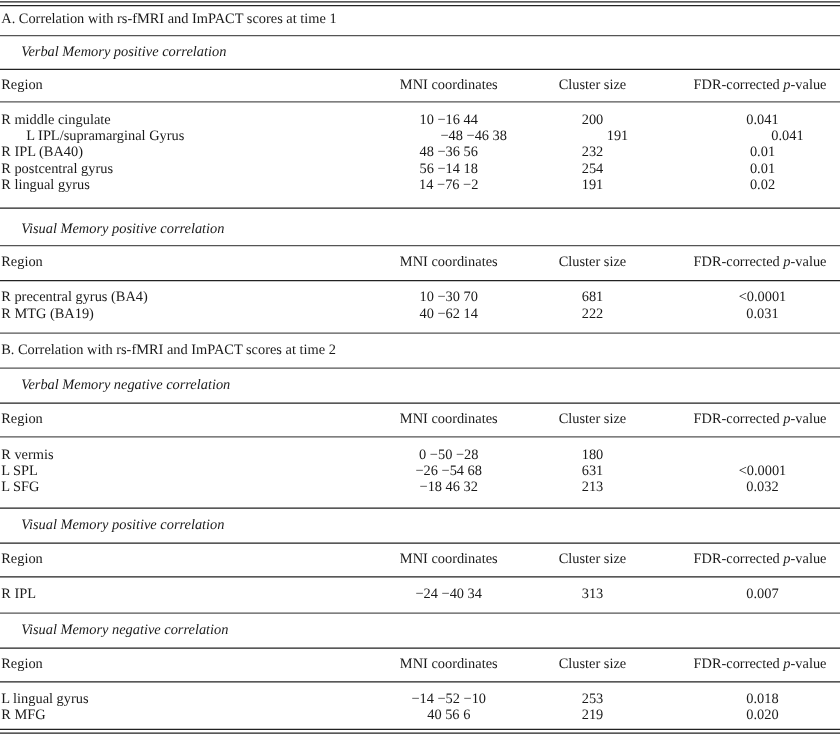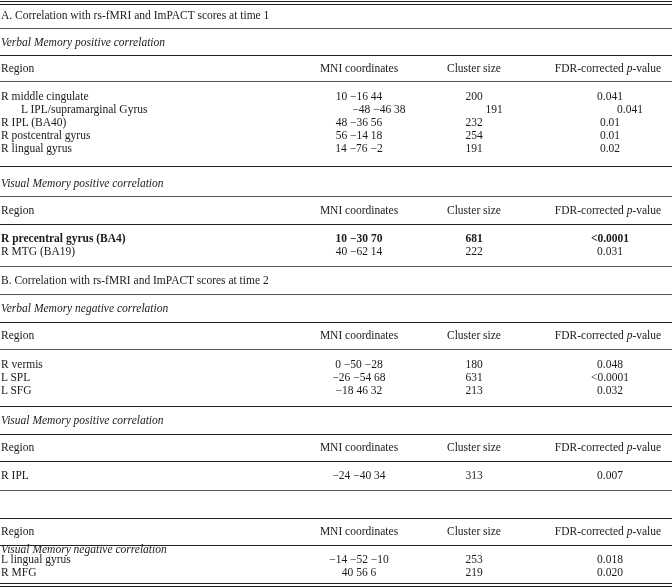--- a/index.html
+++ b/index.html
@@ -48,20 +48,21 @@
     line-height: 14px;
     white-space: nowrap;
   }
   .subheading {
     position: absolute;
     left: 1px;
     height: 14px;
     line-height: 14px;
     font-style: italic;
     white-space: nowrap;
+    padding-left: 16px;
   }
   .ital { font-style: italic; }
 </style>
 </head>
 <body>
 
 <div class="rule" style="top:1px;"></div>
 <div class="rule" style="top:4px;"></div>
 
 <div class="section-title" style="top:8px;">A. Correlation with rs-fMRI and ImPACT scores at time 1</div>
@@ -112,21 +113,21 @@
 <div class="subheading" style="top:176px;">Visual Memory positive correlation</div>
 <div class="rule grey" style="top:196px;"></div>
 <div class="line" style="top:203px;">
   <span class="c c-region">Region</span>
   <span class="c c-mni">MNI coordinates</span>
   <span class="c c-size">Cluster size</span>
   <span class="c c-p hdr"><span>FDR-corrected </span><span class="ital">p</span><span>-value</span></span>
 </div>
 <div class="rule" style="top:224px;"></div>
 
-<div class="line" style="top:231px;font-weight:bold;">
+<div class="line" style="top:231px;">
   <span class="c c-region">R precentral gyrus (BA4)</span>
   <span class="c c-mni">10 −30 70</span>
   <span class="c c-size">681</span>
   <span class="c c-p">&lt;0.0001</span>
 </div>
 <div class="line" style="top:244px;">
   <span class="c c-region">R MTG (BA19)</span>
   <span class="c c-mni">40 −62 14</span>
   <span class="c c-size">222</span>
   <span class="c c-p">0.031</span>
@@ -143,21 +144,20 @@
   <span class="c c-mni">MNI coordinates</span>
   <span class="c c-size">Cluster size</span>
   <span class="c c-p hdr"><span>FDR-corrected </span><span class="ital">p</span><span>-value</span></span>
 </div>
 <div class="rule grey" style="top:349px;"></div>
 
 <div class="line" style="top:357px;">
   <span class="c c-region">R vermis</span>
   <span class="c c-mni">0 −50 −28</span>
   <span class="c c-size">180</span>
-  <span class="c c-p">0.048</span>
 </div>
 <div class="line" style="top:370px;">
   <span class="c c-region">L SPL</span>
   <span class="c c-mni">−26 −54 68</span>
   <span class="c c-size">631</span>
   <span class="c c-p">&lt;0.0001</span>
 </div>
 <div class="line" style="top:383px;">
   <span class="c c-region">L SFG</span>
   <span class="c c-mni">−18 46 32</span>
@@ -177,21 +177,21 @@
 <div class="rule" style="top:461px;"></div>
 
 <div class="line" style="top:468px;">
   <span class="c c-region">R IPL</span>
   <span class="c c-mni">−24 −40 34</span>
   <span class="c c-size">313</span>
   <span class="c c-p">0.007</span>
 </div>
 <div class="rule grey" style="top:490px;"></div>
 
-<div class="subheading" style="top:497px;margin-top:45px;">Visual Memory negative correlation</div>
+<div class="subheading" style="top:497px;">Visual Memory negative correlation</div>
 <div class="rule" style="top:518px;"></div>
 <div class="line" style="top:524px;">
   <span class="c c-region">Region</span>
   <span class="c c-mni">MNI coordinates</span>
   <span class="c c-size">Cluster size</span>
   <span class="c c-p hdr"><span>FDR-corrected </span><span class="ital">p</span><span>-value</span></span>
 </div>
 <div class="rule" style="top:545px;"></div>
 
 <div class="line" style="top:552px;padding-left:14px;">

